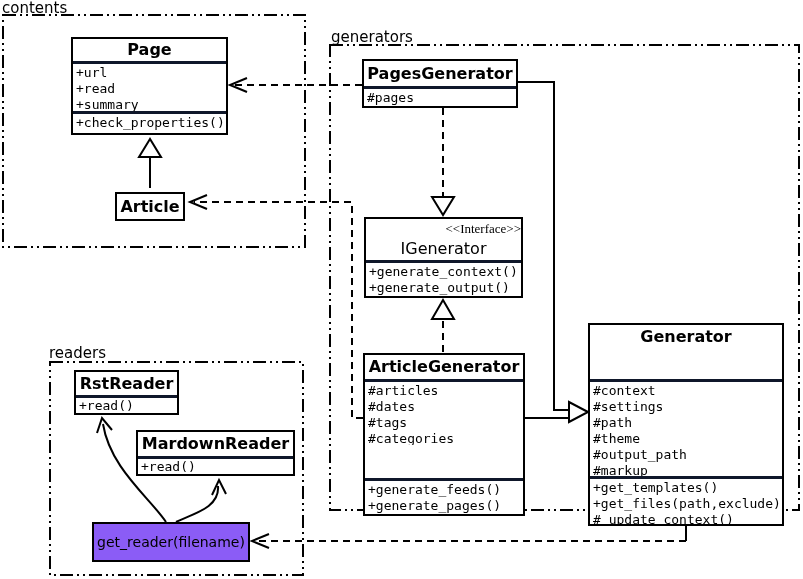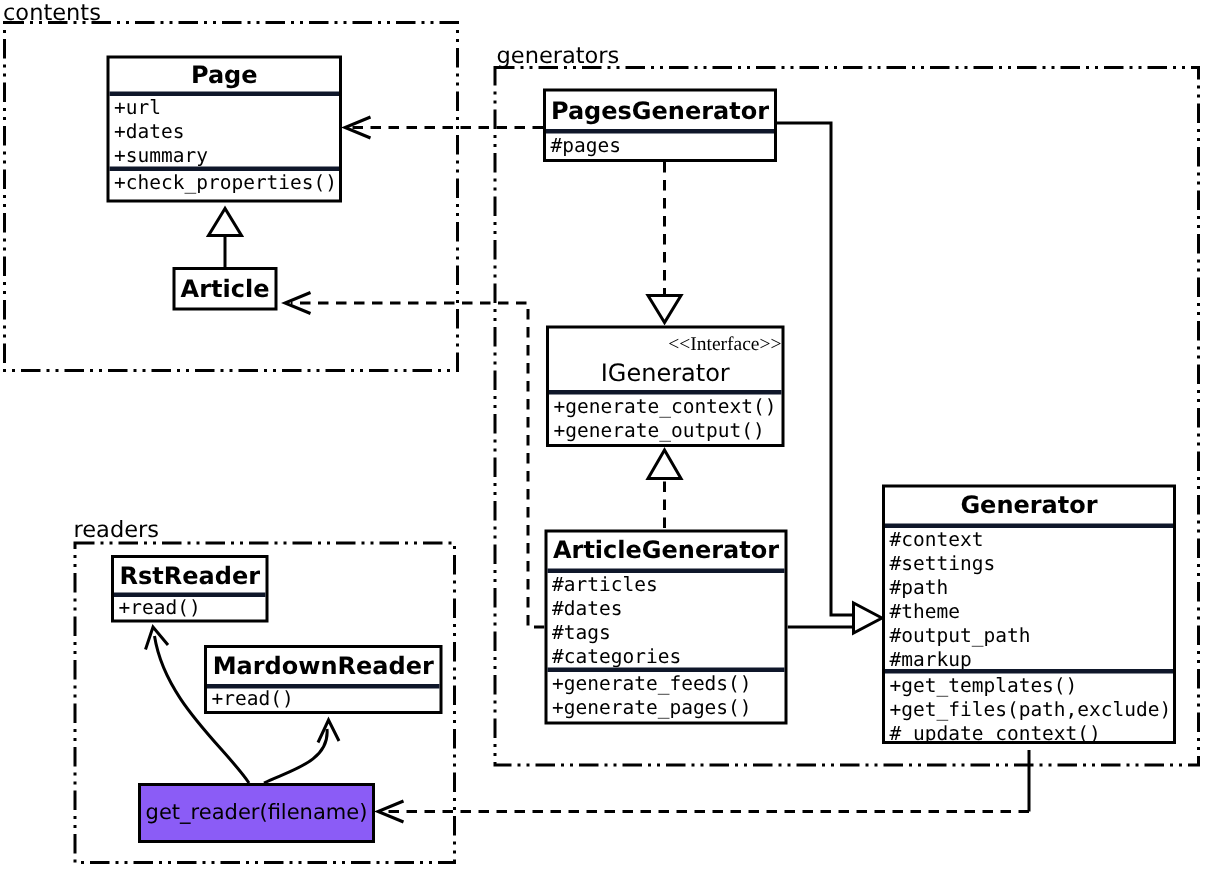--- a/index.html
+++ b/index.html
@@ -58,29 +58,29 @@
   </svg>
 
   <div class="pkg-label" style="left:2px;top:0px">contents</div>
   <div class="pkg-label" style="left:331px;top:29px">generators</div>
   <div class="pkg-label" style="left:49px;top:345px">readers</div>
 
   <div class="cls" style="left:71px;top:37px;width:157px;">
     <div class="cls-title" style="height:22px;line-height:22px;">Page</div>
     <div class="sec" style="height:50px;">
       <div class="mrow">+url</div>
-      <div class="mrow">+dates</div>
+      <div class="mrow">+read</div>
       <div class="mrow">+summary</div>
     </div>
     <div class="sec" style="height:22px;">
       <div class="mrow">+check_properties()</div>
     </div>
   </div>
 
-  <div class="cls" style="left:115px;top:178px;width:70px;">
+  <div class="cls" style="left:115px;top:192px;width:70px;">
     <div class="cls-title" style="height:25px;line-height:25px;">Article</div>
   </div>
 
   <div class="cls" style="left:362px;top:59px;width:156px;">
     <div class="cls-title" style="height:25px;line-height:25px;">PagesGenerator</div>
     <div class="sec" style="height:20px;">
       <div class="mrow">#pages</div>
     </div>
   </div>
 
@@ -96,29 +96,29 @@
   </div>
 
   <div class="cls" style="left:363px;top:353px;width:162px;">
     <div class="cls-title" style="height:24px;line-height:24px;">ArticleGenerator</div>
     <div class="sec" style="height:66px;">
       <div class="mrow">#articles</div>
       <div class="mrow">#dates</div>
       <div class="mrow">#tags</div>
       <div class="mrow">#categories</div>
     </div>
-    <div class="sec" style="height:36px;">
+    <div class="sec" style="height:36px;margin-top:33px;">
       <div class="mrow">+generate_feeds()</div>
       <div class="mrow">+generate_pages()</div>
     </div>
   </div>
 
   <div class="cls" style="left:588px;top:323px;width:196px;">
     <div class="cls-title" style="height:24px;line-height:24px;">Generator</div>
-    <div class="sec" style="height:97px;">
+    <div class="sec" style="height:97px;margin-top:30px;">
       <div class="mrow">#context</div>
       <div class="mrow">#settings</div>
       <div class="mrow">#path</div>
       <div class="mrow">#theme</div>
       <div class="mrow">#output_path</div>
       <div class="mrow">#markup</div>
     </div>
     <div class="sec" style="height:48px;">
       <div class="mrow">+get_templates()</div>
       <div class="mrow">+get_files(path,exclude)</div>

